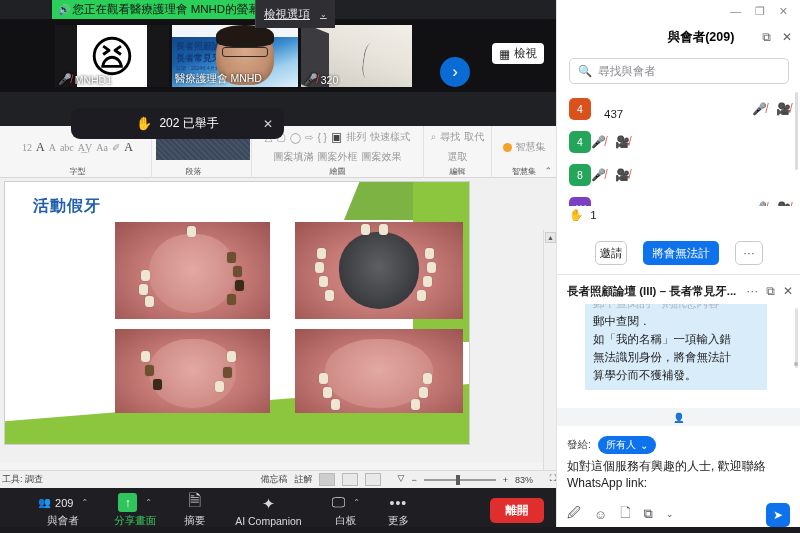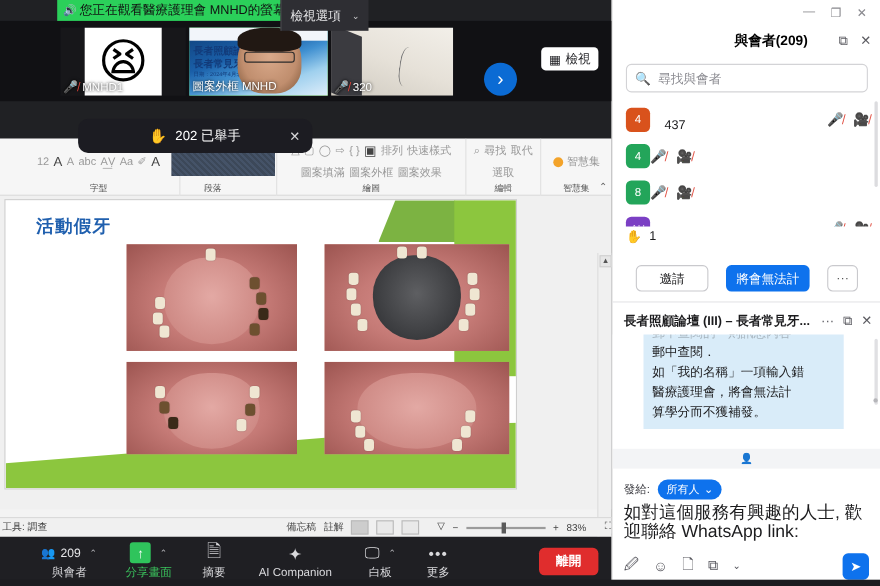--- a/index.html
+++ b/index.html
@@ -21,20 +21,21 @@
     position: absolute; left: 52px; top: 0; height: 19px;
     background: #2bd05a; color: #111; display: flex; align-items: center;
     padding: 0 6px; font-size: 11.5px; white-space: nowrap; z-index: 30;
   }
   #share-banner .spk { font-size: 10px; margin-right: 2px; }
   #view-opts {
     position: absolute; left: 255px; top: 0; height: 28px;
     background: #2e2e33; color: #e8e8ea; display: flex; align-items: center;
     gap: 10px; padding: 0 8px; font-size: 11.5px; z-index: 31;
     border-left: 1px solid #46464b;
+    text-decoration: underline;
   }
   #view-opts .chev { font-size: 8px; opacity: .85; }
 
   
   #filmstrip {
     position: absolute; left: 0; top: 19px; width: 556px; height: 73px;
     background: #111114; z-index: 20;
   }
   .tile {
     position: absolute; top: 6px; height: 62px; overflow: hidden;
@@ -130,21 +131,21 @@
     position: absolute; bottom: 1px; width: 100%; text-align: center;
     font-size: 8px; color: #555;
   }
   .rgicons {
     position: absolute; top: 3px; left: 0; right: 0; height: 36px;
     display: flex; align-items: center; justify-content: center;
     gap: 4px; flex-wrap: wrap; padding: 0 4px;
   }
   .ico { color: #999; font-size: 10px; }
   .ico-dark { color: #444; font-size: 12px; }
-  #g-font { left: 16px; width: 148px; }
+  #g-font { left: 4px; width: 148px; font-family: Liberation Serif, serif; }
   #g-para { left: 136px; width: 116px; }
   #g-draw { left: 252px; width: 172px; }
   #g-edit { left: 424px; width: 68px; }
   #g-smart { left: 492px; width: 64px; border-right: none; }
   #para-sel {
     position: absolute; left: 20px; top: 4px; width: 94px; height: 30px;
     background: #2d3a4c; opacity: .92;
     background-image: repeating-linear-gradient(45deg, #2d3a4c 0 2px, #37465c 2px 4px);
   }
   #ribbon-collapse {
@@ -306,21 +307,21 @@
     gap: 7px; font-size: 11.5px; color: #1c1c1e;
   }
   #p-buttons {
     position: absolute; left: 0; top: 238px; width: 244px; height: 30px;
     display: flex; align-items: center; justify-content: center; gap: 16px;
   }
   .pbtn {
     height: 24px; border-radius: 5px; font-size: 11.5px; display: flex;
     align-items: center; justify-content: center;
   }
-  #btn-invite { width: 66px; border: 1px solid #c9c9cd; background: #fff; color: #1c1c1e; }
+  #btn-invite { width: 32px; border: 1px solid #c9c9cd; background: #fff; color: #1c1c1e; }
   #btn-muteall { width: 76px; background: #0e72ed; color: #fff; }
   #btn-more { width: 28px; border: 1px solid #c9c9cd; background: #fff; color: #555; }
   #panel-div {
     position: absolute; left: 0; top: 274px; width: 244px; height: 1px; background: #e4e4e7;
   }
 
   
   #chat-header {
     position: absolute; left: 0; top: 278px; width: 244px; height: 26px;
     display: flex; align-items: center; padding: 0 8px 0 10px; gap: 8px;
@@ -356,21 +357,21 @@
   #sendto {
     position: absolute; left: 10px; top: 436px; display: flex; align-items: center; gap: 7px;
     font-size: 10.5px; color: #3c3c42;
   }
   #sendto-chip {
     background: #0e72ed; color: #fff; border-radius: 11px; padding: 2px 8px;
     font-size: 10px; display: flex; align-items: center; gap: 4px;
   }
   #chat-input {
     position: absolute; left: 10px; top: 458px; width: 224px;
-    font-size: 16px; color: #1c1c1e; line-height: 17px;
+    font-size: 12px; color: #1c1c1e; line-height: 17px;
   }
   #chat-tools {
     position: absolute; left: 10px; bottom: 8px; display: flex; align-items: center;
     gap: 13px; color: #55555c; font-size: 13px;
   }
   #send-btn {
     position: absolute; right: 10px; bottom: 6px; width: 24px; height: 24px;
     border-radius: 5px; background: #0e72ed; color: #fff; display: flex;
     align-items: center; justify-content: center; font-size: 12px;
   }
@@ -553,21 +554,21 @@
         <div class="slidebg"></div>
         <div class="topstrip"></div>
         <div class="txt1">長者照顧論壇</div>
         <div class="txt2">長者常見牙科</div>
         <div class="txt3">日期：2024年4月北
 時間：晚上線上課</div>
         <div class="face"></div>
         <div class="hair"></div>
         <div class="glass"></div>
         <div class="nm">
-          <span>圖案外框 MNHD</span>
+          <span>醫療護理會 MNHD</span>
         </div>
       </div>
 
       <div class="tile" id="tile3">
         <div class="room"></div>
         <div class="rwall"></div>
         <div class="squig"></div>
         <div class="nm">
           <span class="mic-off">🎤̸</span>
           <span>320</span>
@@ -709,21 +710,21 @@
       <span class="chdr-ico">···</span>
       <span class="chdr-ico">⧉</span>
       <span class="chdr-ico">✕</span>
     </div>
 
     <div id="chat-body">
       <div id="bubble">
         <div class="faded">郵中查閱的一則訊息內容</div>
         <div>郵中查閱．</div>
         <div>如「我的名稱」一項輸入錯</div>
-        <div>醫療護理會，將會無法計</div>
+        <div>無法識別身份，將會無法計</div>
         <div>算學分而不獲補發。</div>
       </div>
     </div>
     <div id="chat-scroll"></div>
     <div id="chat-scroll-thumb"></div>
 
     <div id="chat-notice">
       <span>👤</span>
     </div>
 

